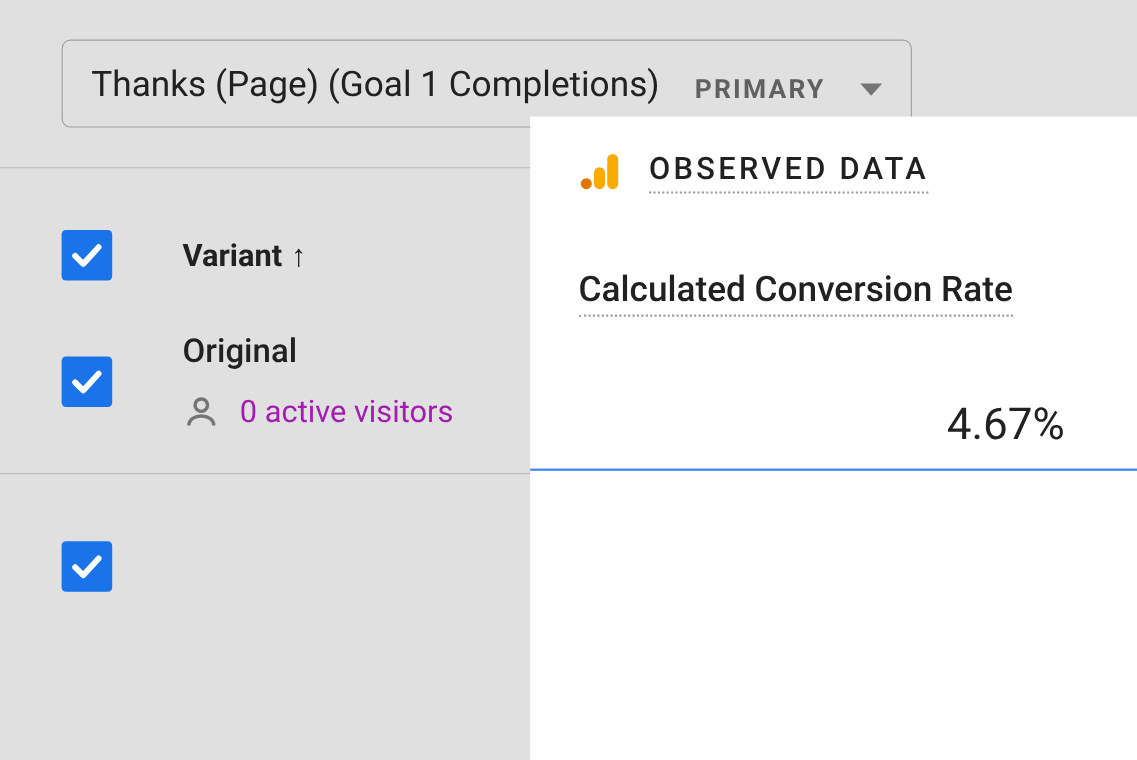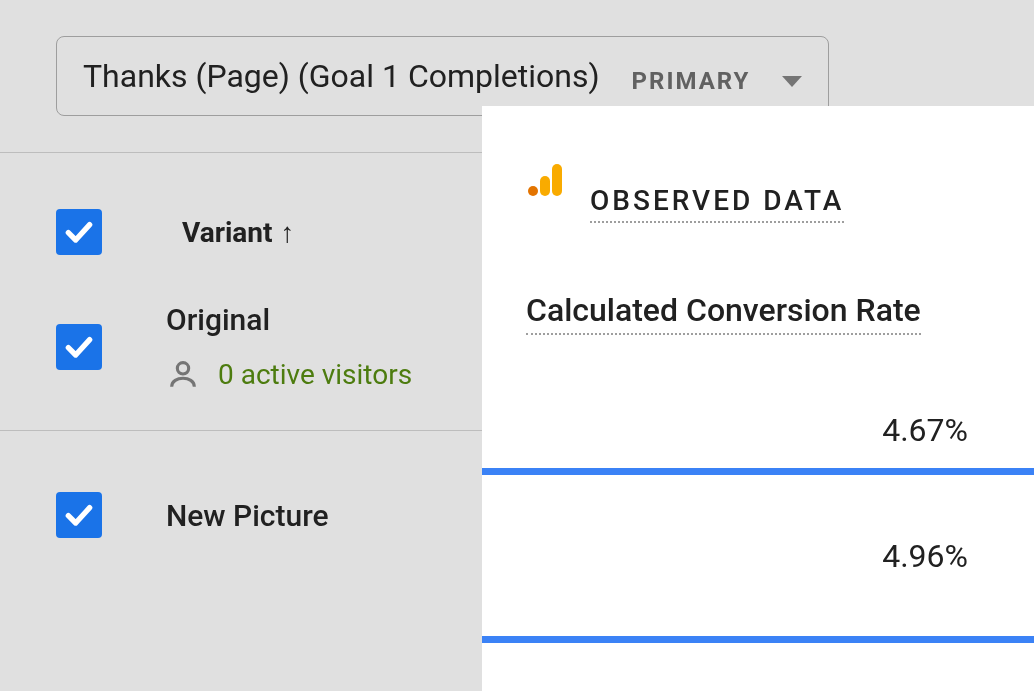--- a/index.html
+++ b/index.html
@@ -85,21 +85,21 @@
       stroke-linecap: round;
       stroke-linejoin: round;
     }
     .variant-cell {
       margin-left: 64px;
       display: flex;
       flex-direction: column;
       gap: 20px;
     }
     .variant-header-cell {
-      margin-left: 80px;
+      margin-left: 64px;
       display: flex;
       align-items: center;
       gap: 8px;
       font-size: 28px;
       font-weight: 700;
       color: #212121;
     }
     .arrow-up {
       font-size: 28px;
       font-weight: 700;
@@ -107,21 +107,21 @@
     .variant-name {
       font-size: 30px;
       color: #212121;
       font-weight: 500;
     }
     .visitors {
       display: flex;
       align-items: center;
       gap: 18px;
     }
-    .visitors.gray { color: #4d7c0f; text-align: right; }
+    .visitors.gray { color: #a21caf; text-align: right; }
     .visitors.green { color: #137333; }
     .visitors-text { font-size: 28px; }
     .person-icon {
       width: 34px;
       height: 34px;
       flex-shrink: 0;
     }
     .overlay-panel {
       position: absolute;
       top: 106px;
@@ -137,43 +137,42 @@
       padding: 30px 44px 0;
     }
     .ga-icon { width: 40px; height: 40px; flex-shrink: 0; }
     .observed-label {
       font-size: 28px;
       letter-spacing: 3px;
       color: #212121;
       font-weight: 500;
       border-bottom: 2px dotted #9e9e9e;
       padding-bottom: 4px;
-      margin-top: 48px;
     }
     .conv-rate-label {
       margin: 68px 44px 0;
       font-size: 32px;
       color: #212121;
       font-weight: 500;
       border-bottom: 2px dotted #9e9e9e;
       padding-bottom: 4px;
       display: inline-block;
     }
     .value-rows {
       margin-top: 32px;
     }
     .value-row {
       display: flex;
       justify-content: flex-end;
       align-items: center;
       padding-right: 66px;
-      font-size: 32px;
+      font-size: 40px;
       color: #212121;
       height: 168px;
-      border-bottom: 7px solid #3b82f6;
+      border-bottom: 2px solid #3b82f6;
     }
     .value-row.first {
       height: 108px;
       padding-top: 24px;
     }
   </style>
 </head>
 <body>
 
 <div class="bg-layer">
@@ -218,21 +217,20 @@
       </div>
     </div>
 
     <div class="row last">
       <div class="checkbox">
         <svg viewBox="0 0 24 24" width="32" height="32">
             <path class="check-path" d="M4 12.5 L9.5 18 L20 6.5"></path>
           </svg>
       </div>
       <div class="variant-cell">
-        <span class="variant-name">New Picture</span>
       </div>
     </div>
   </div>
 </div>
 
 <div class="overlay-panel">
   <div class="overlay-head">
     <svg class="ga-icon" viewBox="0 0 40 40">
       <rect x="26" y="4" width="10" height="32" rx="5" fill="#f9ab00"></rect>
       <rect x="14" y="16" width="10" height="20" rx="5" fill="#f9ab00"></rect>
@@ -240,17 +238,14 @@
     </svg>
     <span class="observed-label">OBSERVED DATA</span>
   </div>
   <div>
     <span class="conv-rate-label">Calculated Conversion Rate</span>
   </div>
   <div class="value-rows">
     <div class="value-row first">
       <span>4.67%</span>
     </div>
-    <div class="value-row">
-      <span>4.96%</span>
-    </div>
   </div>
 </div>
 
 </body></html>

